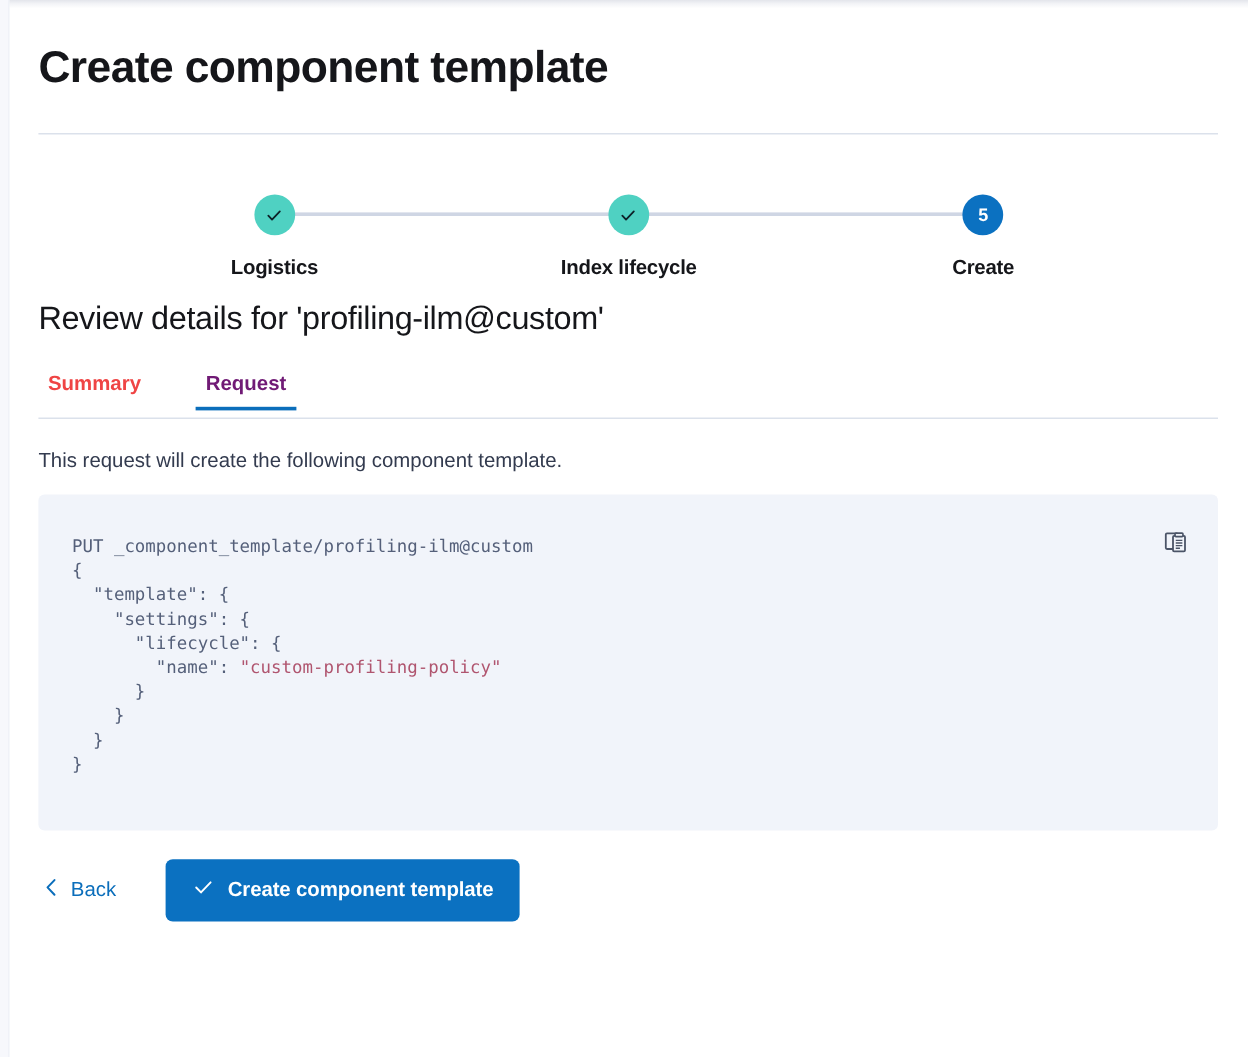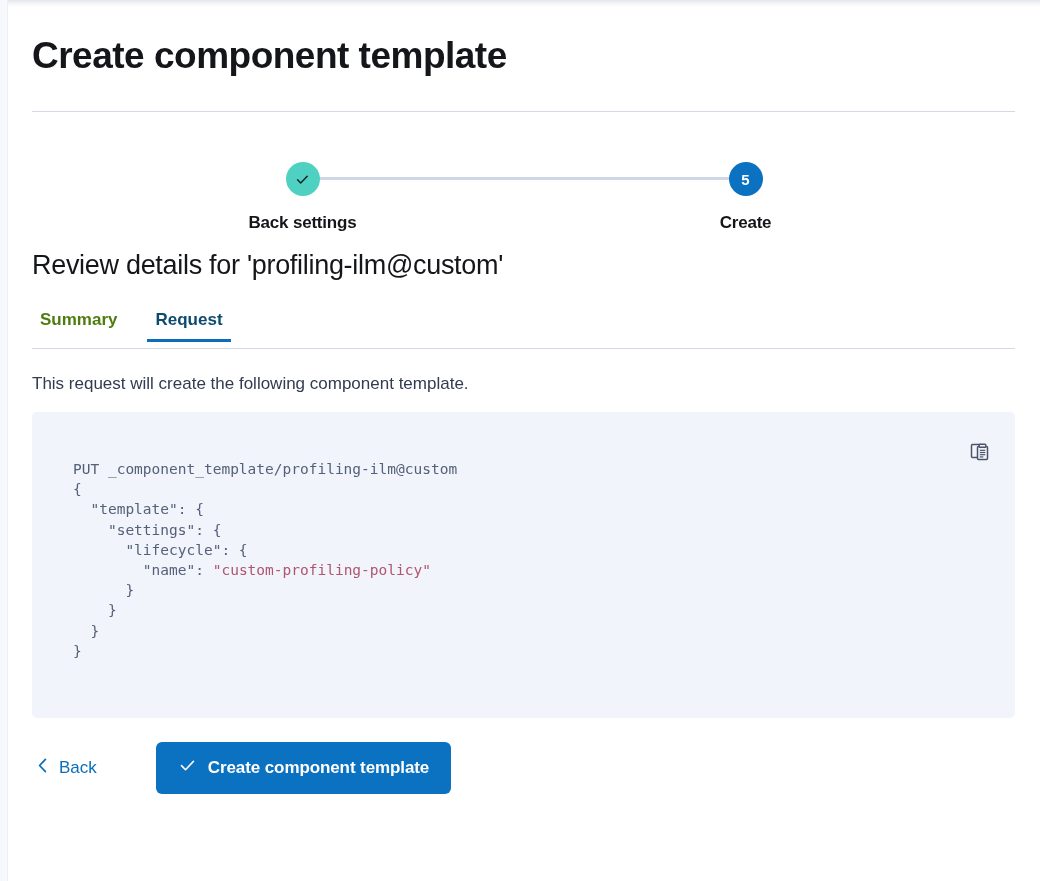--- a/index.html
+++ b/index.html
@@ -140,27 +140,27 @@
     height: 39px;
     border-bottom: 1px solid #d3dae6;
   }
   .tab {
     position: relative;
     display: inline-block;
     padding: 0 8px 11px 8px;
     margin-right: 22px;
     font-size: 17px;
     font-weight: bold;
-    color: #4d7c0f;
+    color: #ef4444;
     cursor: pointer;
     background: none;
     border: none;
     font-family: inherit;
   }
-  .tab.active { color: #0c4a6e; }
+  .tab.active { color: #701a75; margin-left: 16px; }
   .tab.active::after {
     content: "";
     position: absolute;
     left: 0; right: 0;
     bottom: -1px;
     height: 3px;
     background: #0b6ebb;
   }
 
   
@@ -175,21 +175,21 @@
   .code-wrap {
     position: relative;
     margin: 16px 0 0 24px;
     width: 983px;
     background: #f1f4fa;
     border-radius: 5px;
     padding: 30px 24px 40px 24px;
     min-height: 259px;
   }
   pre.code {
-    margin: 17px;
+    margin: 4px;
     font-family: "DejaVu Sans Mono", "Liberation Mono", monospace;
     font-size: 14.5px;
     line-height: 20.2px;
     color: #55607a;
     white-space: pre;
   }
   pre.code .ln { display: block; }
   .k-str { color: #b0556f; }
   .copy-btn {
     position: absolute;
@@ -204,21 +204,20 @@
     display: flex;
     align-items: center;
     justify-content: center;
   }
 
   
   .actions {
     display: flex;
     align-items: center;
     margin: 24px 0 0 24px;
-    gap: 18px;
   }
   .back-link {
     display: flex;
     align-items: center;
     gap: 9px;
     font-size: 17px;
     color: #0b6ebb;
     background: none;
     border: none;
     cursor: pointer;
@@ -250,32 +249,43 @@
   <div class="left-rail"></div>
   <div class="top-shadow"></div>
 
   <div class="content">
 
     <h1 class="page-title">Create component template</h1>
     <div class="title-rule"></div>
 
     <div class="stepper">
       <div class="steps">
-
 
         <div class="step">
           <div class="connector"></div>
           <div class="circle done">
             <span>
               <svg width="17" height="17" viewBox="0 0 17 17" fill="none">
                   <path d="M3.6 8.7l3.1 3.3 6.5-6.8" stroke="#0d2329" stroke-width="1.5" stroke-linecap="round" stroke-linejoin="round"></path>
                 </svg>
             </span>
           </div>
-          <div class="step-label">Back settings</div>
+          <div class="step-label">Logistics</div>
+        </div>
+
+        <div class="step">
+          <div class="connector"></div>
+          <div class="circle done">
+            <span>
+              <svg width="17" height="17" viewBox="0 0 17 17" fill="none">
+                  <path d="M3.6 8.7l3.1 3.3 6.5-6.8" stroke="#0d2329" stroke-width="1.5" stroke-linecap="round" stroke-linejoin="round"></path>
+                </svg>
+            </span>
+          </div>
+          <div class="step-label">Index lifecycle</div>
         </div>
 
 
 
         <div class="step">
 
           <div class="circle current">
             <span class="num">5</span>
           </div>
           <div class="step-label">Create</div>

